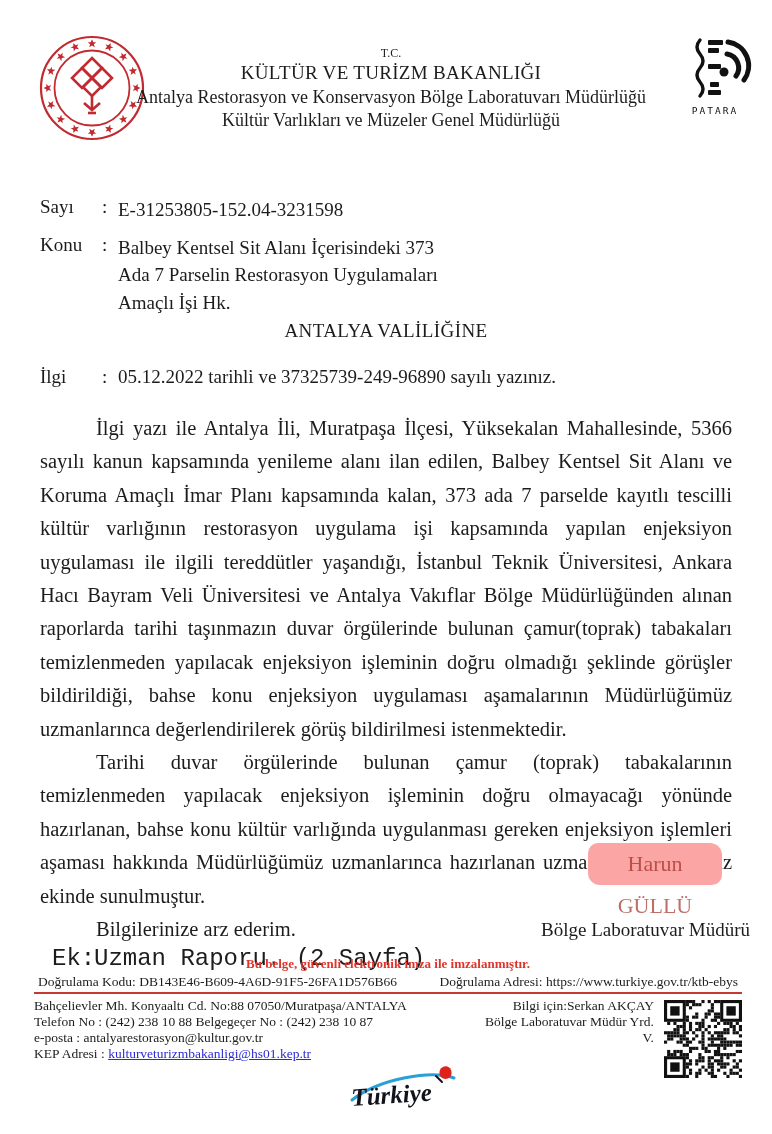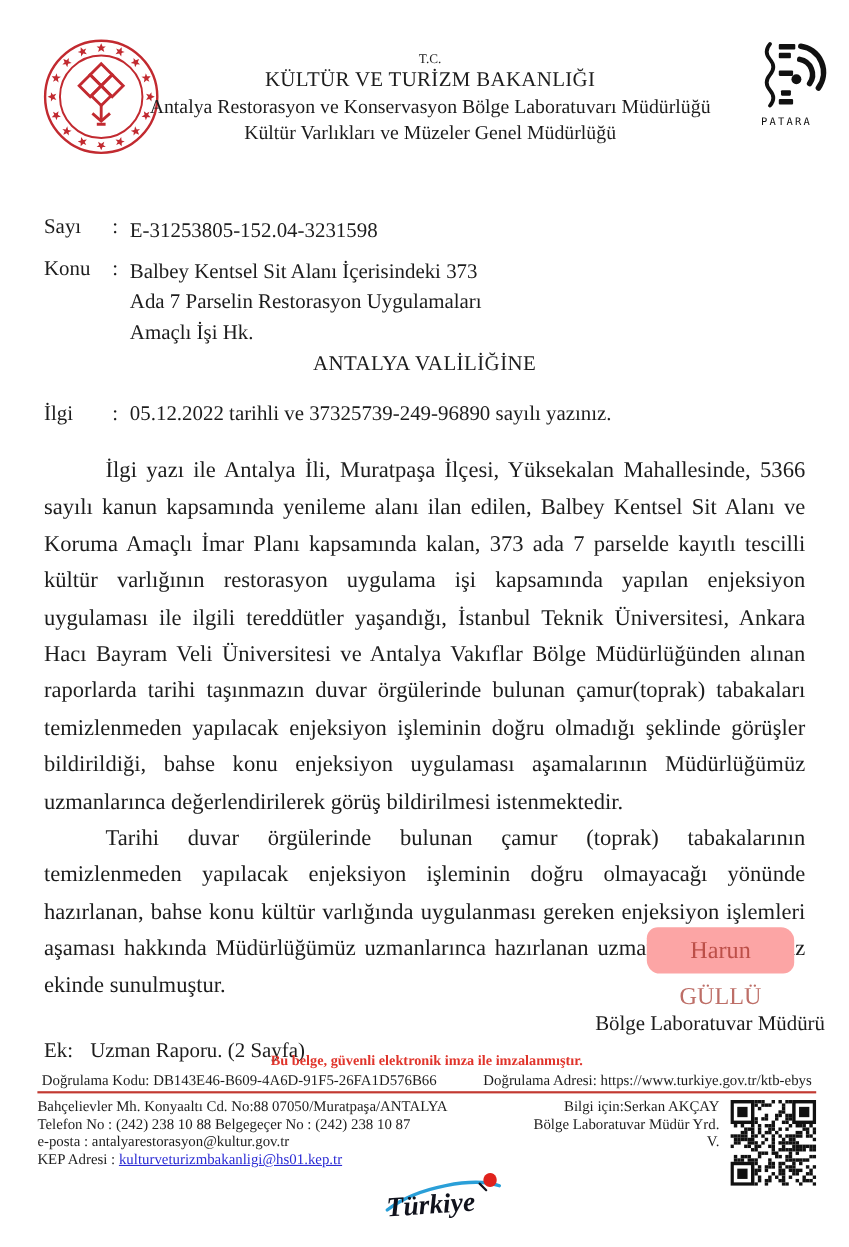--- a/index.html
+++ b/index.html
@@ -31,21 +31,21 @@
   
   .signature{position:absolute;right:22px;top:843px;width:260px;text-align:right;}
   .redaction{
     display:inline-block;width:134px;height:42px;margin-right:28px;
     background:#fca5a5;border-radius:10px 12px 10px 12px;
     text-align:center;line-height:42px;font-size:22px;
     color:rgba(153,32,22,.65);
   }
   .sig-title{font-size:19px;margin-top:2px;}
   
-  .attachment{position:absolute;left:40px;top:945px;font-size:19px;display:flex;}
+  .attachment{position:absolute;left:52px;top:945px;font-size:24px;display:flex;font-family:Liberation Mono, monospace;}
   .attachment .att-label{width:42px;}
   
   .footer{position:absolute;left:34px;right:30px;top:956px;font-size:13.5px;line-height:16px;}
   .esign{text-align:center;color:#e0342b;font-weight:bold;font-size:13px;margin-bottom:2px;}
   .verify-row{display:flex;justify-content:space-between;padding:0 4px 2px 4px;}
   .footer-rule{border:none;border-top:2px solid #c23a32;margin:0 0 4px 0;}
   .footer-cols{position:relative;min-height:92px;}
   .addr{max-width:430px;}
   .contact{position:absolute;right:88px;top:0;text-align:right;}
   .qr{position:absolute;right:0;top:2px;width:78px;height:78px;}
@@ -138,20 +138,21 @@
 
   <div class="ilgi">
     <span class="meta-label">İlgi</span>
     <span class="meta-colon">:</span>
     <span>05.12.2022 tarihli ve 37325739-249-96890 sayılı yazınız.</span>
   </div>
 
   <div class="body-text">
     <p>İlgi yazı ile Antalya İli, Muratpaşa İlçesi, Yüksekalan Mahallesinde, 5366 sayılı kanun kapsamında yenileme alanı ilan edilen, Balbey Kentsel Sit Alanı ve Koruma Amaçlı İmar Planı kapsamında kalan, 373 ada 7 parselde kayıtlı tescilli kültür varlığının restorasyon uygulama işi kapsamında yapılan enjeksiyon uygulaması ile ilgili tereddütler yaşandığı, İstanbul Teknik Üniversitesi, Ankara Hacı Bayram Veli Üniversitesi ve Antalya Vakıflar Bölge Müdürlüğünden alınan raporlarda tarihi taşınmazın duvar örgülerinde bulunan çamur(toprak) tabakaları temizlenmeden yapılacak enjeksiyon işleminin doğru olmadığı şeklinde görüşler bildirildiği, bahse konu enjeksiyon uygulaması aşamalarının Müdürlüğümüz uzmanlarınca değerlendirilerek görüş bildirilmesi istenmektedir.</p>
     <p>Tarihi duvar örgülerinde bulunan çamur (toprak) tabakalarının temizlenmeden yapılacak enjeksiyon işleminin doğru olmayacağı yönünde hazırlanan, bahse konu kültür varlığında uygulanması gereken enjeksiyon işlemleri aşaması hakkında Müdürlüğümüz uzmanlarınca hazırlanan uzman raporu yazımız ekinde sunulmuştur.</p>
+    <p class="closing">Bilgilerinize arz ederim.</p>
   </div>
 
   <div class="signature">
     <span class="redaction">
       <span>Harun GÜLLÜ</span>
     </span>
     <div class="sig-title">Bölge Laboratuvar Müdürü</div>
   </div>
 
   <div class="attachment">

